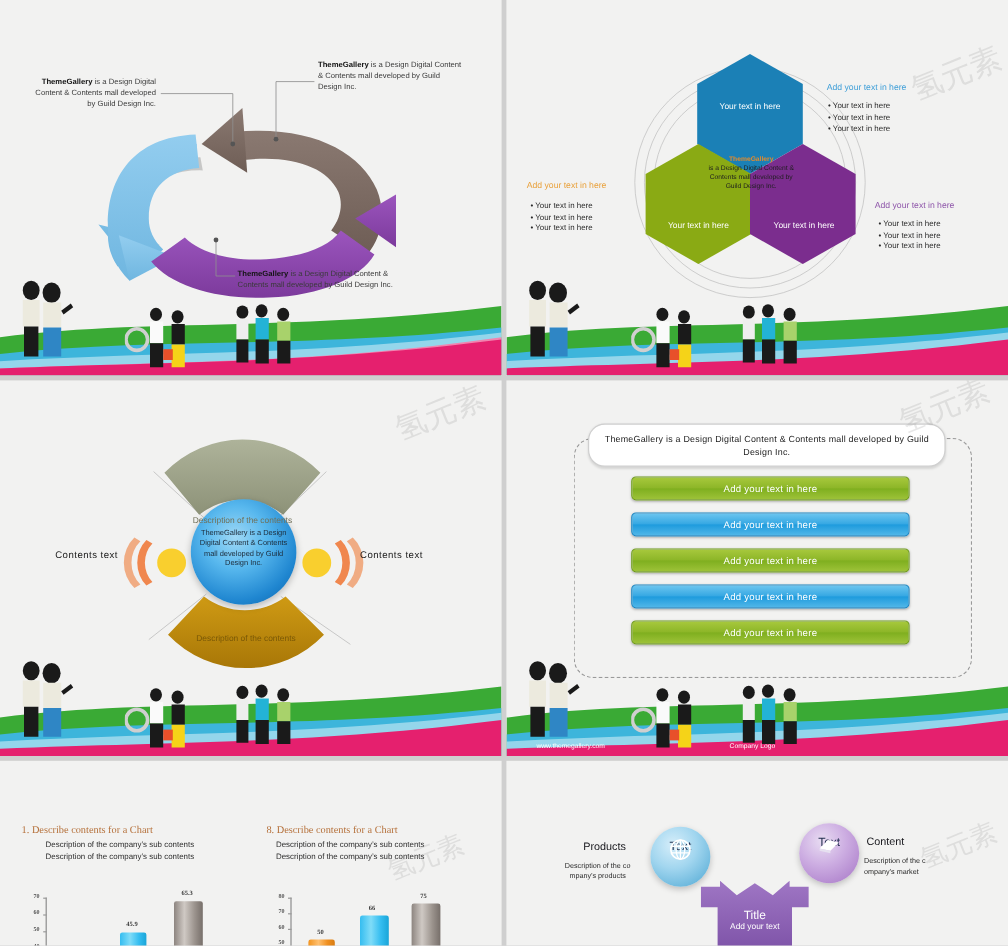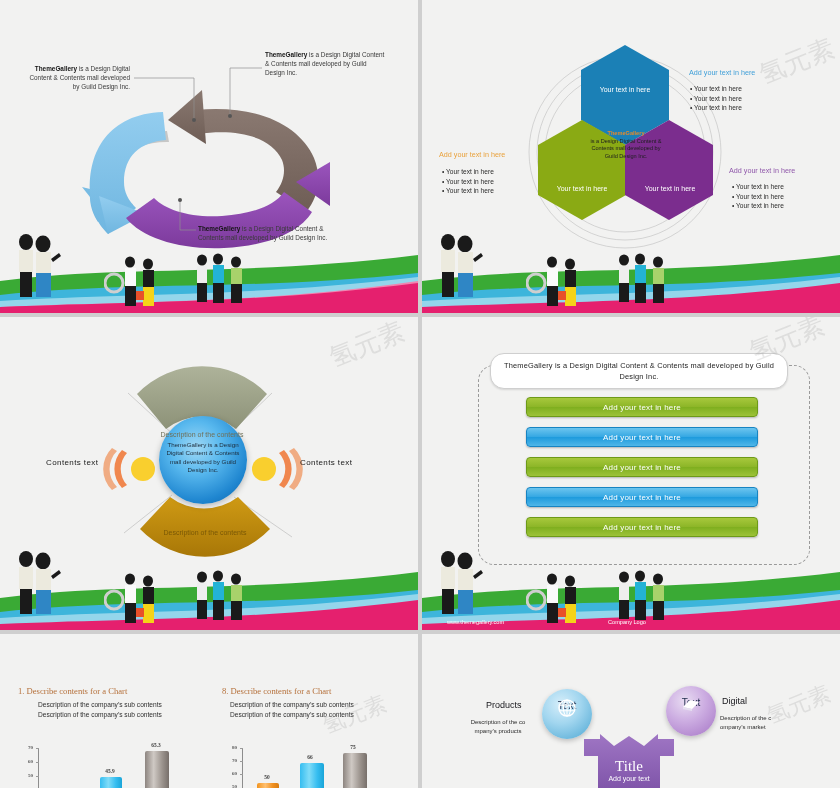--- a/index.html
+++ b/index.html
@@ -57,21 +57,21 @@
   .bval{position:absolute;font-size:5.4px;color:#3c3c3c;text-align:center;
         font-family:"Liberation Serif",serif;font-weight:bold;}
 
   
   .circ{position:absolute;border-radius:50%;display:flex;align-items:flex-end;
         justify-content:center;box-shadow:0 2px 5px rgba(0,0,0,.22);}
   .circ span{margin-bottom:28px;font-size:10px;color:#1d2a4a;font-family:Liberation Sans, sans-serif;}
   .sidelabel{position:absolute;font-size:9px;color:#17171c;font-family:Liberation Sans, sans-serif;}
   .sidedesc{position:absolute;font-size:6px;color:#2b2b2b;line-height:8.6px;}
   .arrowtitle{position:absolute;text-align:center;color:#fff;}
-  .arrowtitle .t1{font-size:15px;font-family:Liberation Serif, serif;}
+  .arrowtitle .t1{font-size:10px;font-family:Liberation Sans, sans-serif;}
   .arrowtitle .t2{font-size:7px;}
 
   .wm{position:absolute;color:rgba(150,150,150,.22);font-size:26px;
       transform:rotate(-22deg);pointer-events:none;font-family:"DejaVu Sans",sans-serif;}
 </style>
 </head>
 <body>
 
 <div class="grid">
 
@@ -455,21 +455,21 @@
     <div class="sidedesc" style="left:40px;top:84px;width:72px;text-align:center;">Description of the co mpany’s products</div>
 
     <div class="circ" style="left:244px;top:52px;width:50px;height:50px;
          background:radial-gradient(circle at 38% 30%,#e8dcf2 0%,#cdaee2 42%,#b48ad0 78%,#9f74c0 100%);">
       <span>Text</span>
     </div>
     <svg style="position:absolute;left:258px;top:62px;" width="22" height="18" viewBox="0 0 22 18">
       <path d="M3,11 L10,4 L19,6 L12,13 Z" fill="#fff"></path>
       <path d="M3,11 L12,13 L12,15 L3,13 Z" fill="#e6e0f0"></path>
     </svg>
-    <div class="sidelabel" style="left:300px;top:62px;">Digital</div>
+    <div class="sidelabel" style="left:300px;top:62px;">Content</div>
     <div class="sidedesc" style="left:298px;top:80px;width:76px;">Description of the c ompany’s market</div>
 
     <svg style="position:absolute;left:162px;top:100px;" width="90" height="58" viewBox="0 0 90 58">
       <defs>
         <linearGradient id="arr" x1="0" y1="0" x2="0" y2="1">
           <stop offset="0" stop-color="#9f76c4"></stop>
             <stop offset="1" stop-color="#7e53a8"></stop>
         </linearGradient>
       </defs>
       <path d="M0,5 L16,5 L16,0 L30,12 L45,2 L60,12 L74,0 L74,5 L90,5 L90,22

